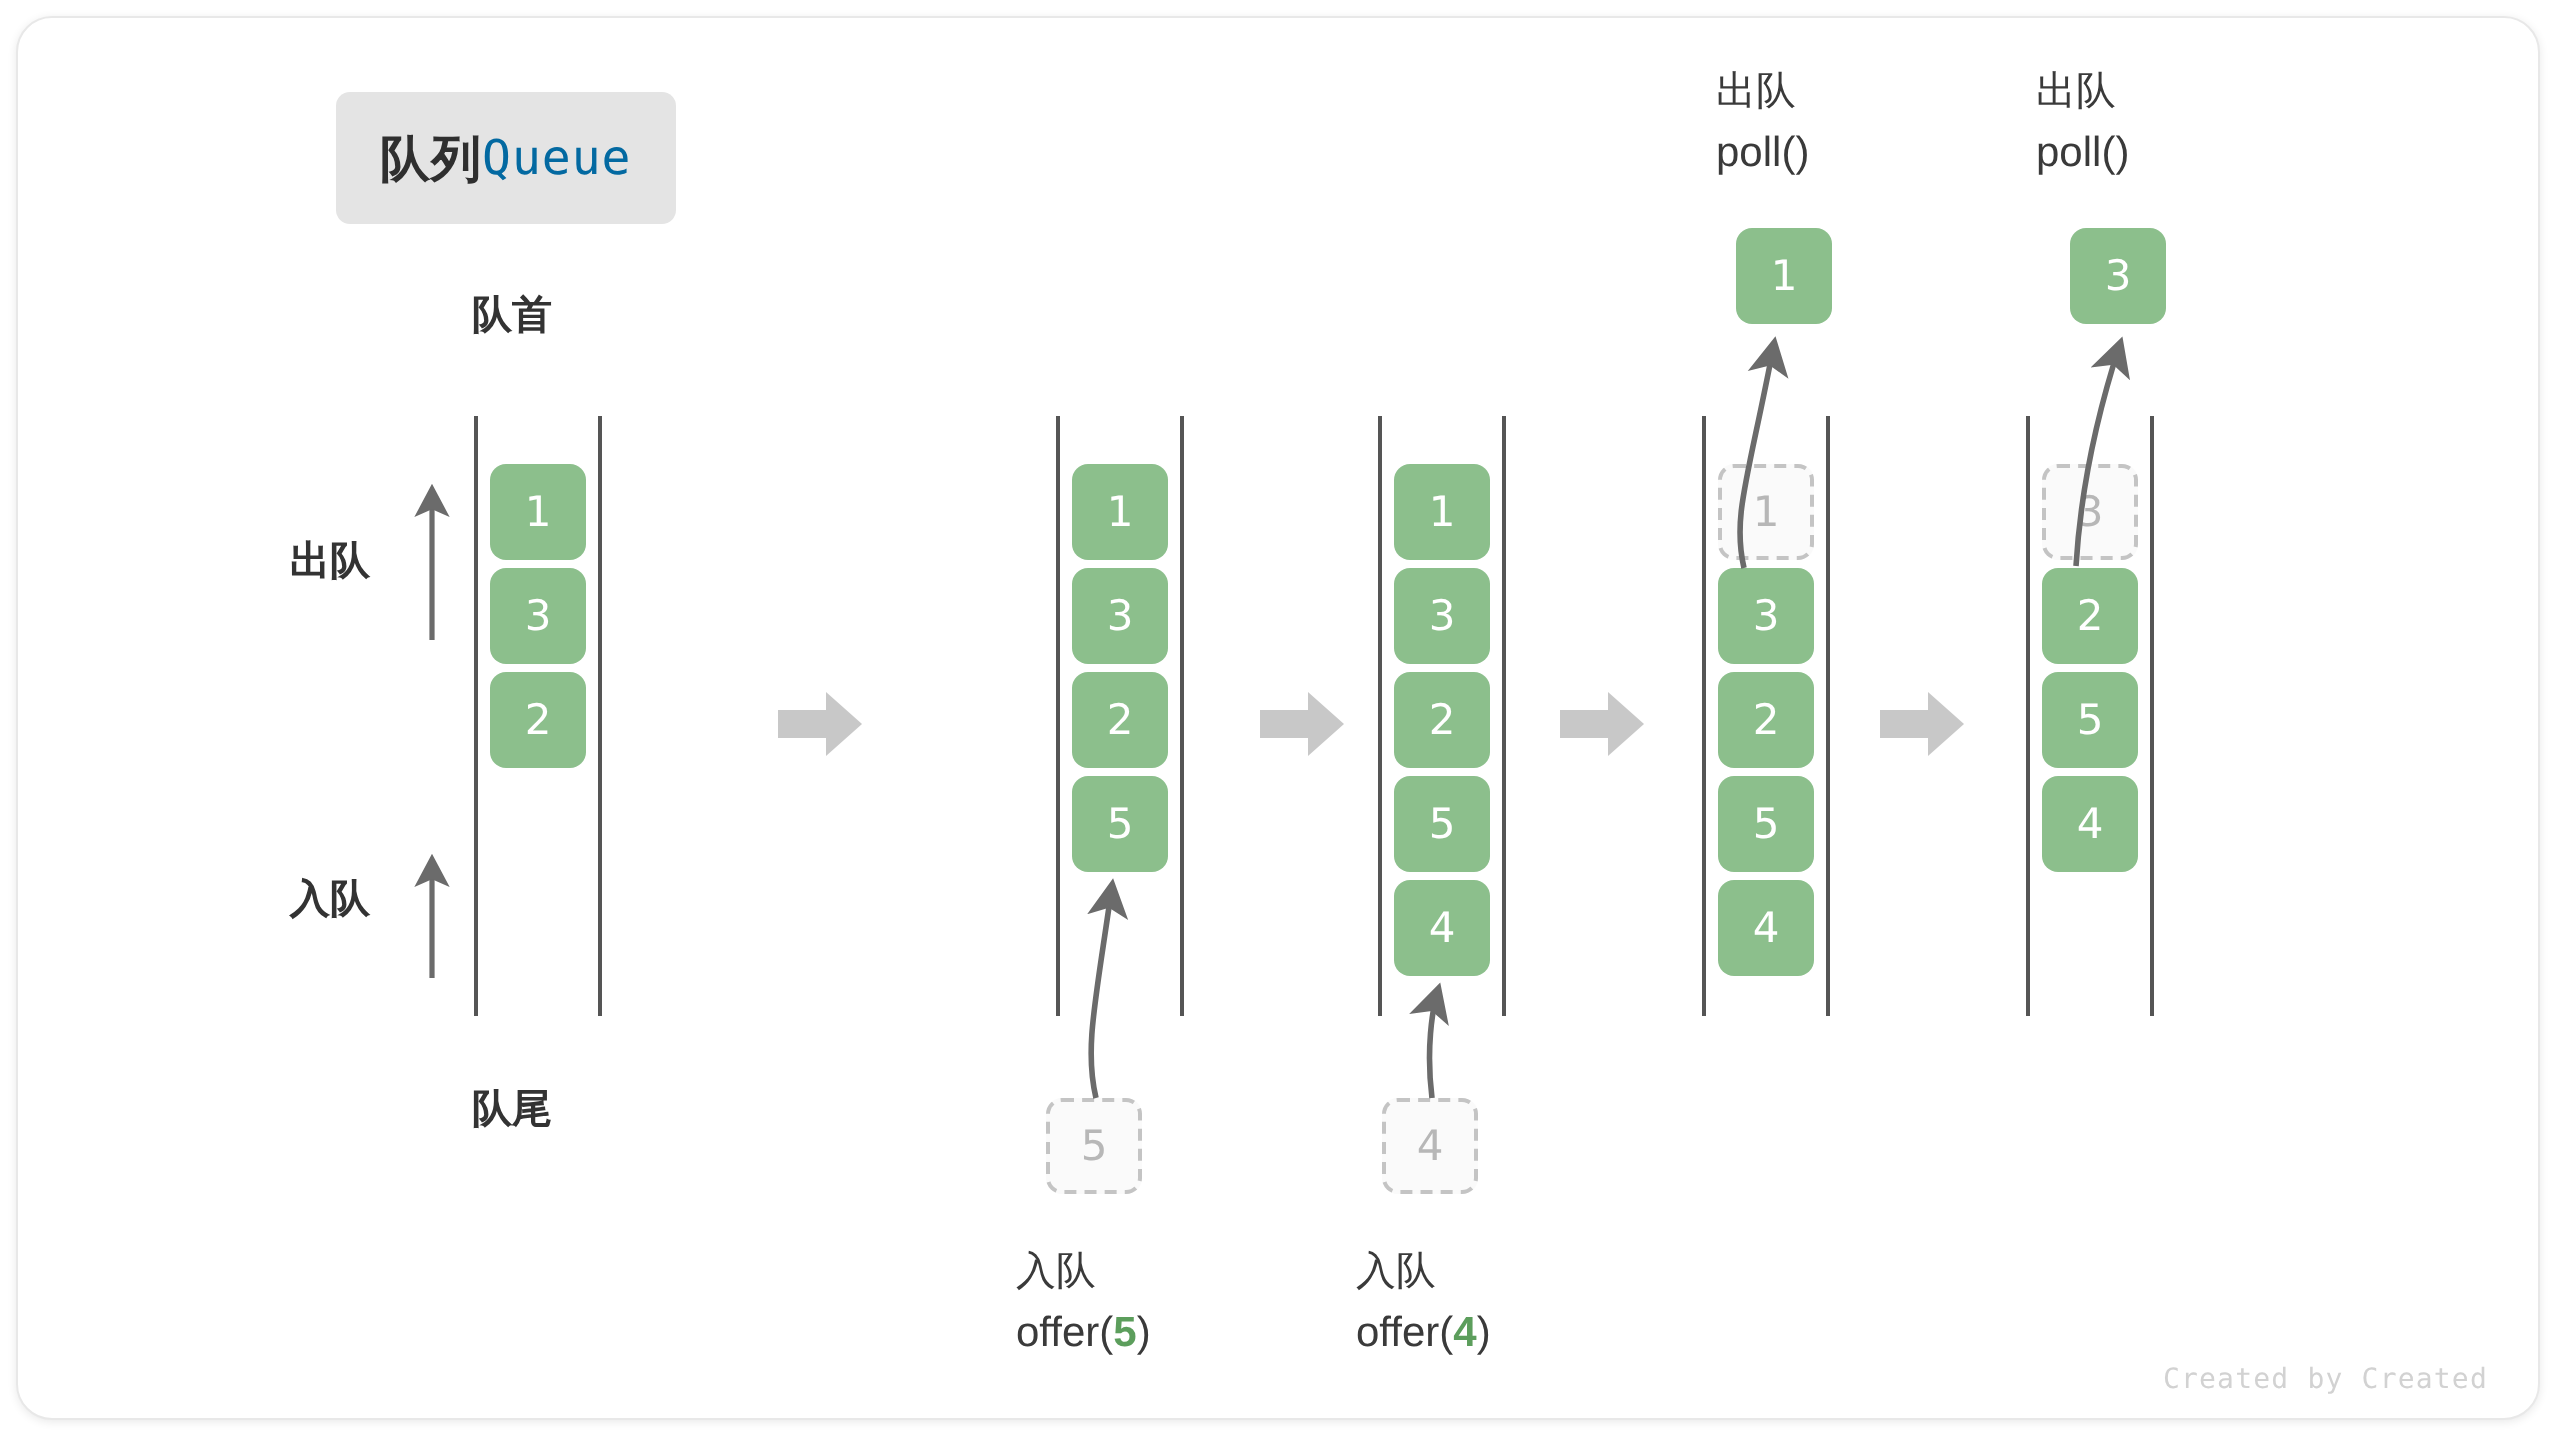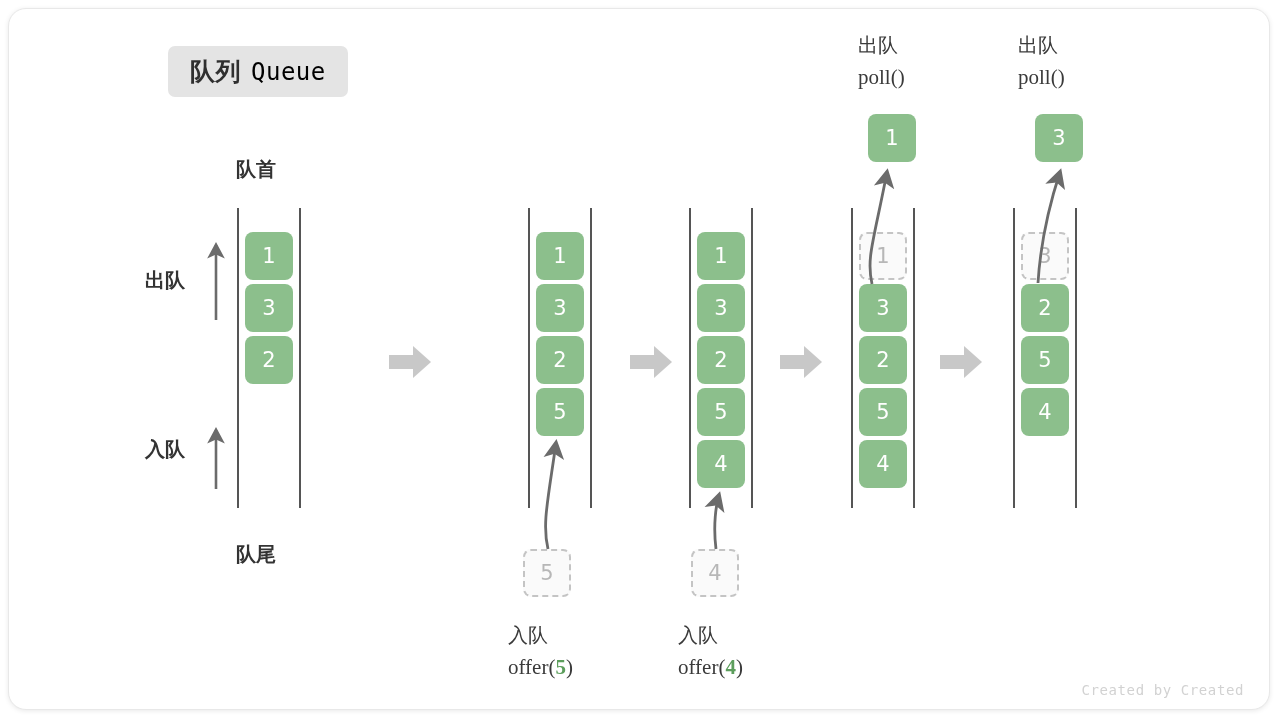--- a/index.html
+++ b/index.html
@@ -33,70 +33,70 @@
     border-radius: 18px;
     box-shadow: 0 1px 5px rgba(0,0,0,0.09);
     box-sizing: border-box;
   }
 
   
   .title-badge {
     position: absolute;
     left: 168px;
     top: 46px;
-    height: 51px;
+    height: 66px;
     padding: 0 22px;
     background: #e4e4e4;
     border-radius: 7px;
     display: flex;
     align-items: center;
-    gap: 10px;
+    gap: 0;
     box-sizing: border-box;
   }
   .title-cn {
     font-size: 25px;
     font-weight: bold;
     color: #2f2f2f;
     letter-spacing: 0.5px;
   }
   .title-en {
     font-family: "DejaVu Sans Mono", "Liberation Mono", monospace;
     font-size: 24px;
-    color: #000000;
+    color: #0369a1;
     letter-spacing: 0.5px;
   }
 
   
   .lbl {
     position: absolute;
     color: #333333;
     font-weight: bold;
     font-size: 20px;
     white-space: nowrap;
   }
-  .lbl-head   { left: 236px; top: 156px; }
+  .lbl-head   { left: 236px; top: 144px; }
   .lbl-tail   { left: 236px; top: 541px; }
   .lbl-deq    { left: 145px; top: 267px; }
   .lbl-enq    { left: 145px; top: 436px; }
 
   
   .op-caption {
     position: absolute;
     text-align: left;
     white-space: nowrap;
     line-height: 1.55;
   }
   .op-caption .op-cn {
     display: block;
     font-size: 20px;
     color: #3a3a3a;
   }
   .op-caption .op-fn {
     display: block;
-    font-family: Liberation Serif, serif;
+    font-family: Liberation Sans, sans-serif;
     font-size: 21px;
     color: #3a3a3a;
     text-align: right;
   }
   .op-caption .op-arg { color: #5c9e5c; font-weight: bold; }
 
   .op-offer5 { left: 508px; top: 620px; }
   .op-offer4 { left: 678px; top: 620px; }
   .op-poll1  { left: 858px; top: 30px; }
   .op-poll2  { left: 1018px; top: 30px; }

